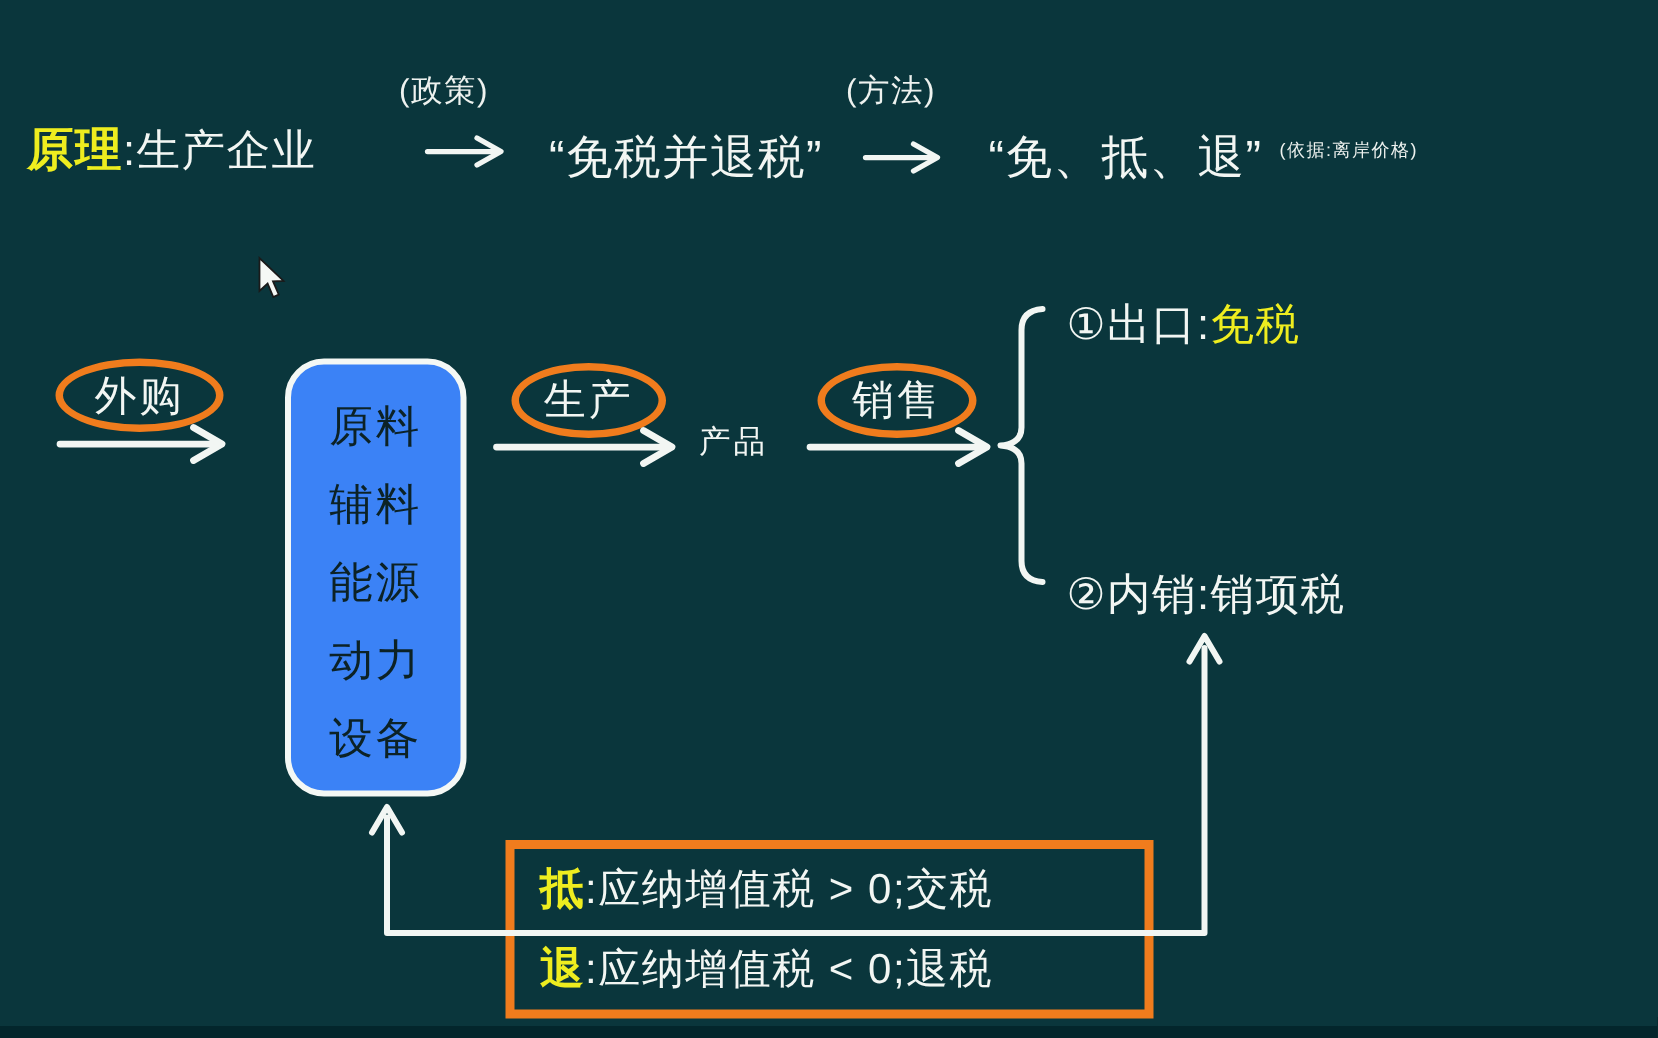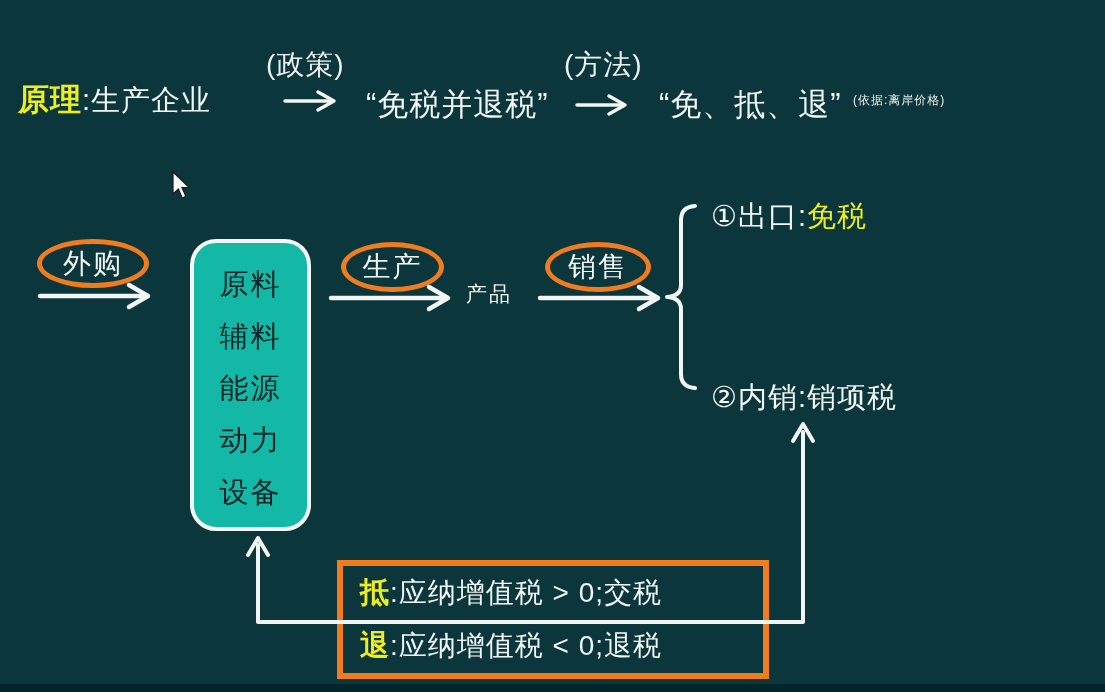--- a/index.html
+++ b/index.html
@@ -11,21 +11,21 @@
     font-family:"Liberation Sans","DejaVu Sans",sans-serif;
     color:#f2f6f3;
   }
   .abs{position:absolute;}
   .white{color:#f2f6f3;}
   .yellow{color:#eeed1f;}
 
   
   .header-line{left:18px;top:79px;font-size:29px;white-space:nowrap;letter-spacing:1px;}
   .header-label{font-size:31px;font-weight:bold;color:#eeed1f;}
-  .note{font-size:28px;color:#eef2ef;letter-spacing:1px;}
+  .note{font-size:21px;color:#eef2ef;letter-spacing:1px;}
   .note-policy{left:266px;top:46px;}
   .note-method{left:564px;top:46px;}
   .term{font-size:31px;white-space:nowrap;letter-spacing:1px;}
   .term-policy{left:366px;top:84px;}
   .term-method{left:643px;top:84px;margin-left:16px;}
   .note-basis{left:853px;top:92px;font-size:12px;}
 
   
   .stage-ellipse{
     border:5px solid #f07c1d;border-radius:50%;
@@ -33,21 +33,21 @@
     font-size:28px;color:#f2f6f3;letter-spacing:2px;
     box-sizing:border-box;
   }
   .el-purchase{left:37px;top:239px;width:112px;height:49px;}
   .el-produce{left:341px;top:242px;width:103px;height:50px;}
   .el-sell{left:545px;top:242px;width:106px;height:50px;}
 
   
   .inputs-box{
     left:190px;top:239px;width:121px;height:292px;
-    background:#14b8a6;border:4px solid #f4f8f5;border-radius:26px;
+    background:#3b82f6;border:4px solid #f4f8f5;border-radius:26px;
     box-sizing:border-box;
     display:flex;flex-direction:column;justify-content:space-between;
     padding:22px 0 14px 0;
   }
   .inputs-box .item{
     text-align:center;font-size:29px;color:#0c2226;letter-spacing:2px;
   }
 
   .product-label{left:466px;top:280px;font-size:21px;letter-spacing:2px;}
 

